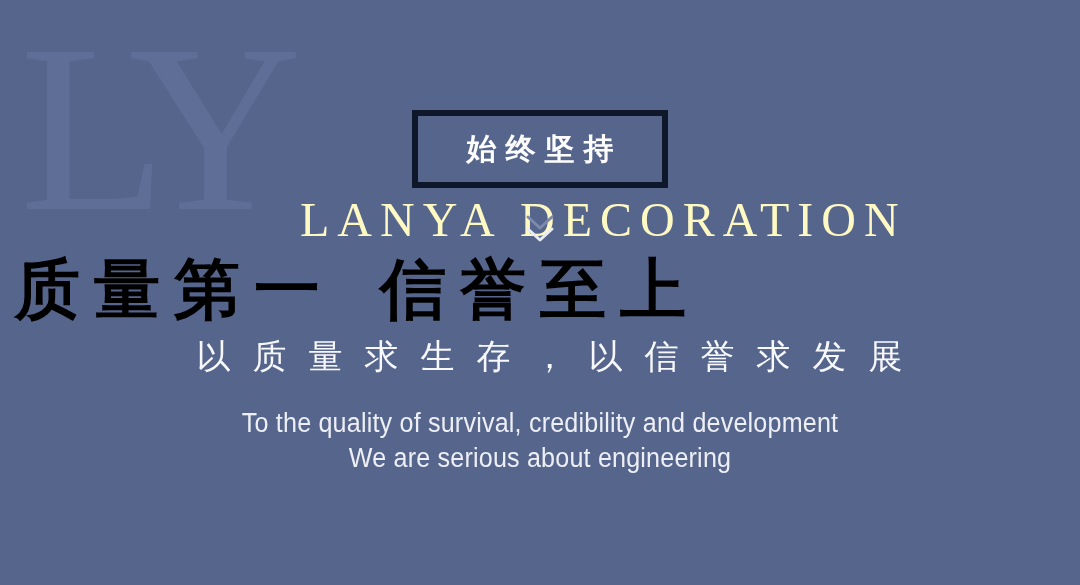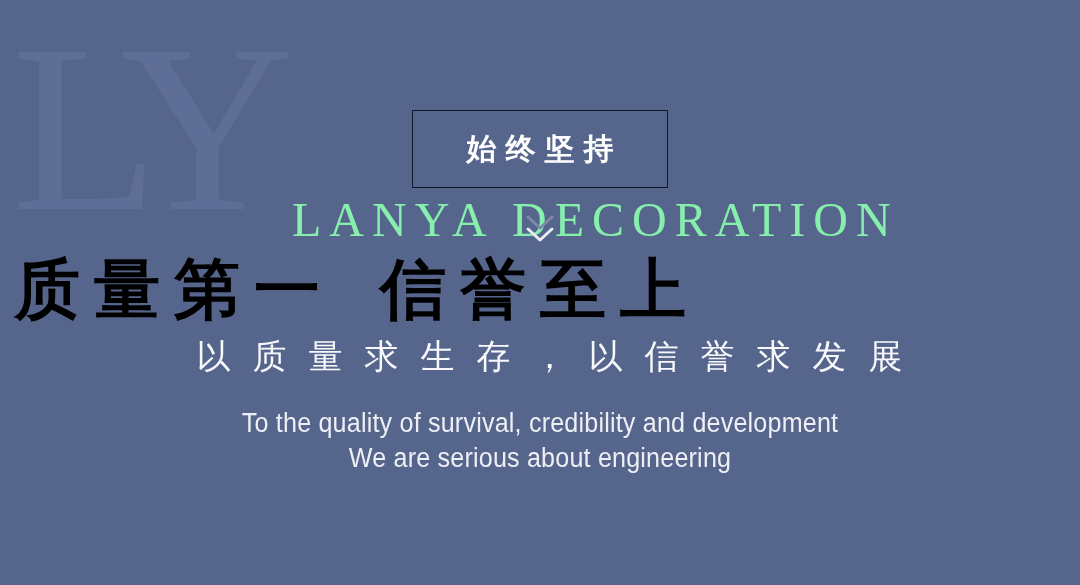--- a/index.html
+++ b/index.html
@@ -11,21 +11,21 @@
   }
 
   #banner {
     position:absolute; left:0; top:0; width:1080px; height:585px;
     background:#56658c;
     overflow:hidden;
   }
 
   
   #watermark {
-    position:absolute; left:8px; top:0; width:920px; height:585px;
+    position:absolute; left:16px; top:0; width:920px; height:585px;
     pointer-events:none;
   }
   .wm-ly {
     position:absolute;
     left:4px; top:8px;
     font-family:"Liberation Serif","DejaVu Serif",serif;
     font-size:240px;
     line-height:1;
     font-weight:400;
     letter-spacing:-14px;
@@ -44,30 +44,30 @@
     white-space:nowrap;
   }
   .wm-en {
     position:absolute;
     left:284px; top:196px;
     font-family:"Liberation Serif","DejaVu Serif",serif;
     font-size:48px;
     line-height:1;
     font-weight:400;
     letter-spacing:8px;
-    color:#86efac;
+    color:#fef9c3;
     white-space:nowrap;
   }
 
   
   #eyebrow-box {
     position:absolute;
     left:412px; top:110px;
     width:256px; height:78px;
-    border:1px solid #0f172a;
+    border:6px solid #0f172a;
     display:flex; align-items:center; justify-content:center;
   }
   #eyebrow-text {
     font-family:"DejaVu Sans","Liberation Sans",sans-serif;
     font-size:30px;
     font-weight:700;
     letter-spacing:9px;
     text-indent:9px;
     color:#fdfdfd;
     white-space:nowrap;

